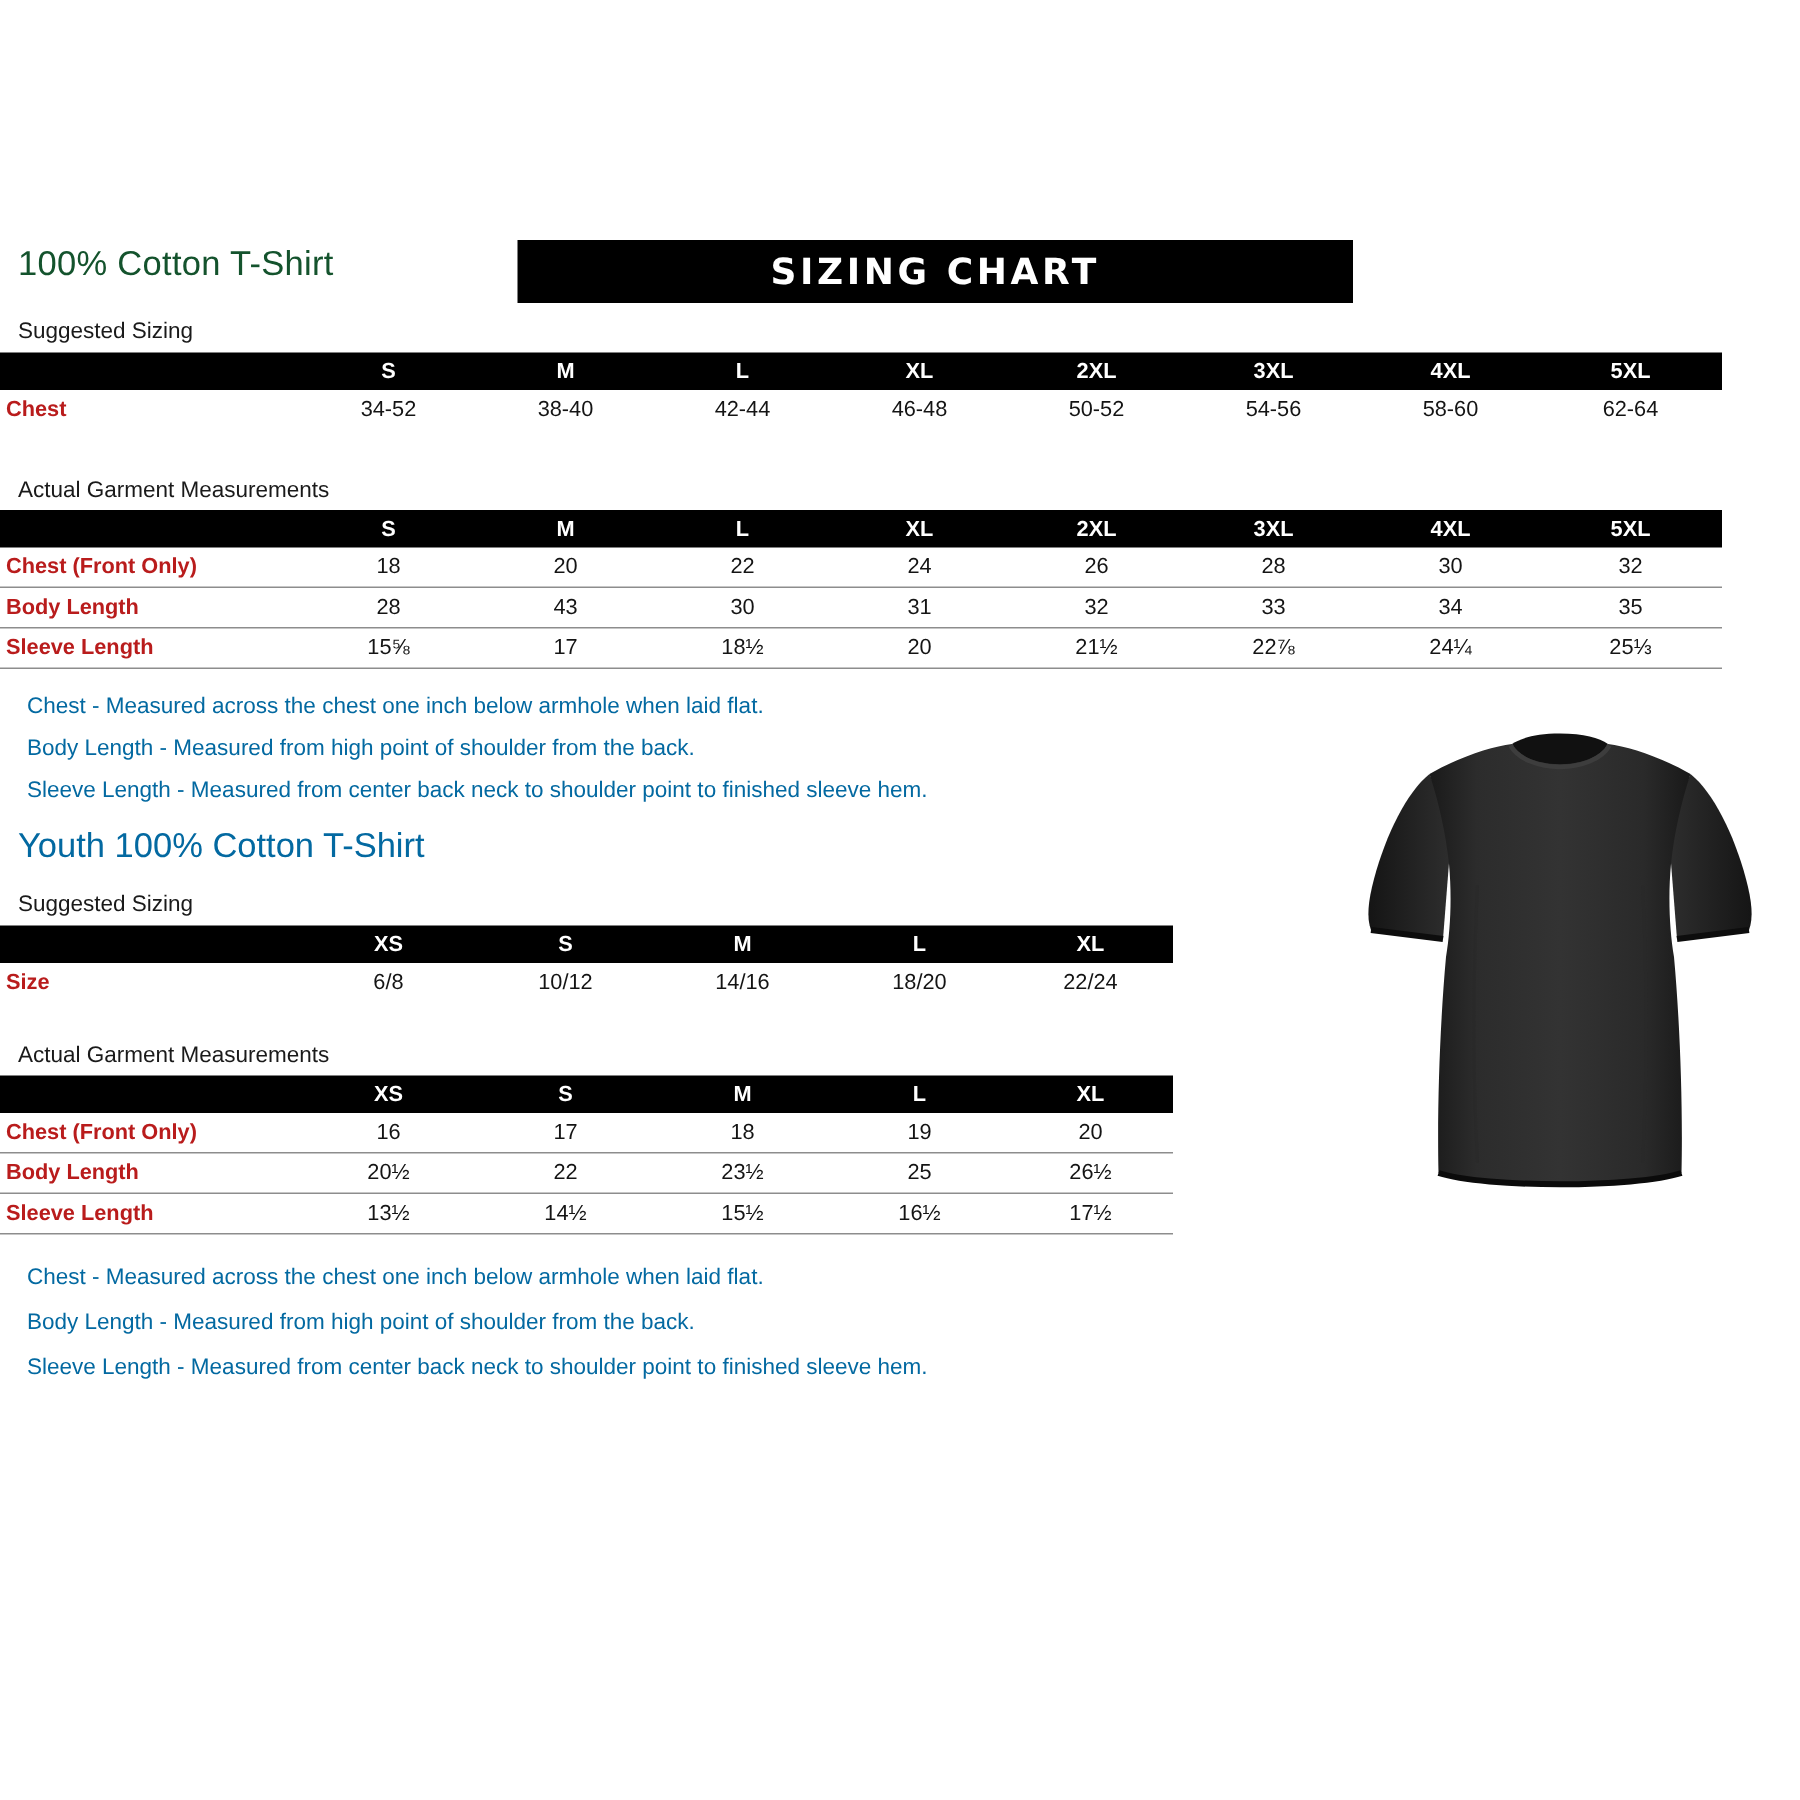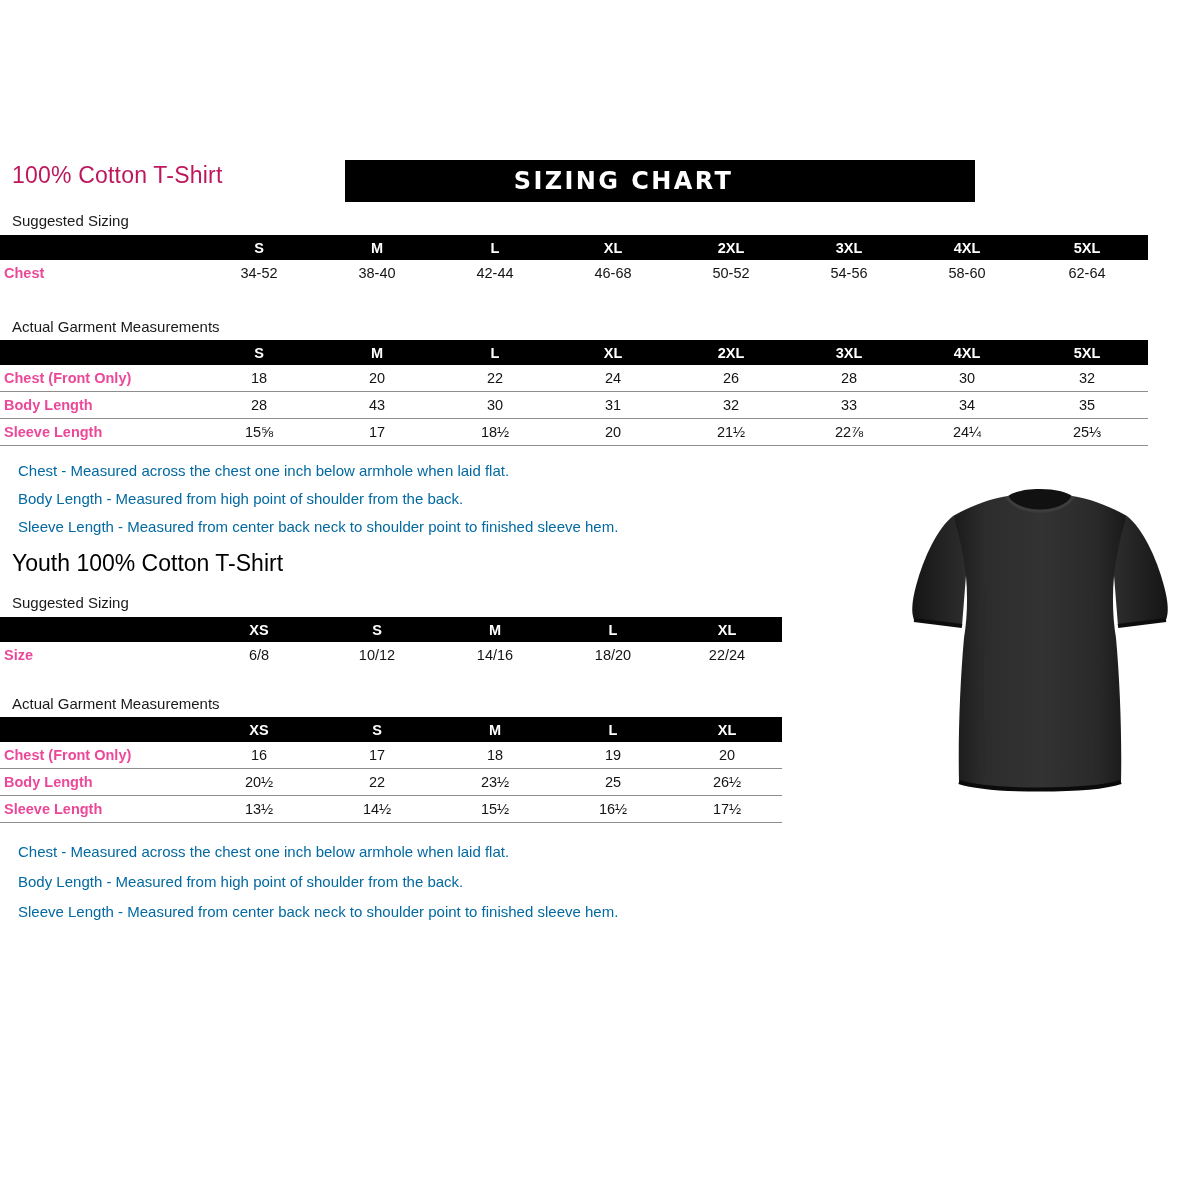--- a/index.html
+++ b/index.html
@@ -31,28 +31,28 @@
     width: 890px;
     height: 42px;
   }
   .main-title {
     position: absolute;
     left: 0;
     top: 2px;
     font-size: 23px;
     font-weight: 400;
     letter-spacing: 0.2px;
-    color: #be185d;
+    color: #14532d;
     white-space: nowrap;
   }
   .banner {
     position: absolute;
     left: 333px;
     top: 0;
-    width: 630px;
+    width: 557px;
     height: 42px;
     background: #000000;
   }
   .banner-text {
     position: absolute;
     left: 0; top: 0;
     width: 557px;
     height: 42px;
     line-height: 42px;
     text-align: center;
@@ -96,21 +96,21 @@
     text-align: left;
   }
   table.sz tbody td {
     text-align: center;
     color: #141414;
   }
   table.sz tbody td.lead {
     text-align: left;
     font-weight: 700;
     padding-left: 4px;
-    color: #ec4899;
+    color: #b91c1c;
   }
   .rule-row td {
     border-bottom: 1px solid #8d8d8d;
   }
 
   
   .nolines tbody td { border: none; }
 
   
   .note {
@@ -120,21 +120,21 @@
     white-space: nowrap;
   }
 
   
   .youth-title {
     position: absolute;
     left: 12px;
     top: 550px;
     font-size: 23px;
     font-weight: 400;
-    color: #000000;
+    color: #0369a1;
     white-space: nowrap;
   }
 
   
   .shirt-wrap {
     position: absolute;
     left: 890px;
     top: 470px;
     width: 300px;
     height: 345px;
@@ -178,21 +178,21 @@
         <th>4XL</th>
         <th>5XL</th>
       </tr>
     </thead>
     <tbody>
       <tr>
         <td class="lead">Chest</td>
         <td>34-52</td>
         <td>38-40</td>
         <td>42-44</td>
-        <td>46-68</td>
+        <td>46-48</td>
         <td>50-52</td>
         <td>54-56</td>
         <td>58-60</td>
         <td>62-64</td>
       </tr>
     </tbody>
   </table>
 
   <div class="sub-label" style="left:12px; top:318px;">Actual Garment Measurements</div>
 

